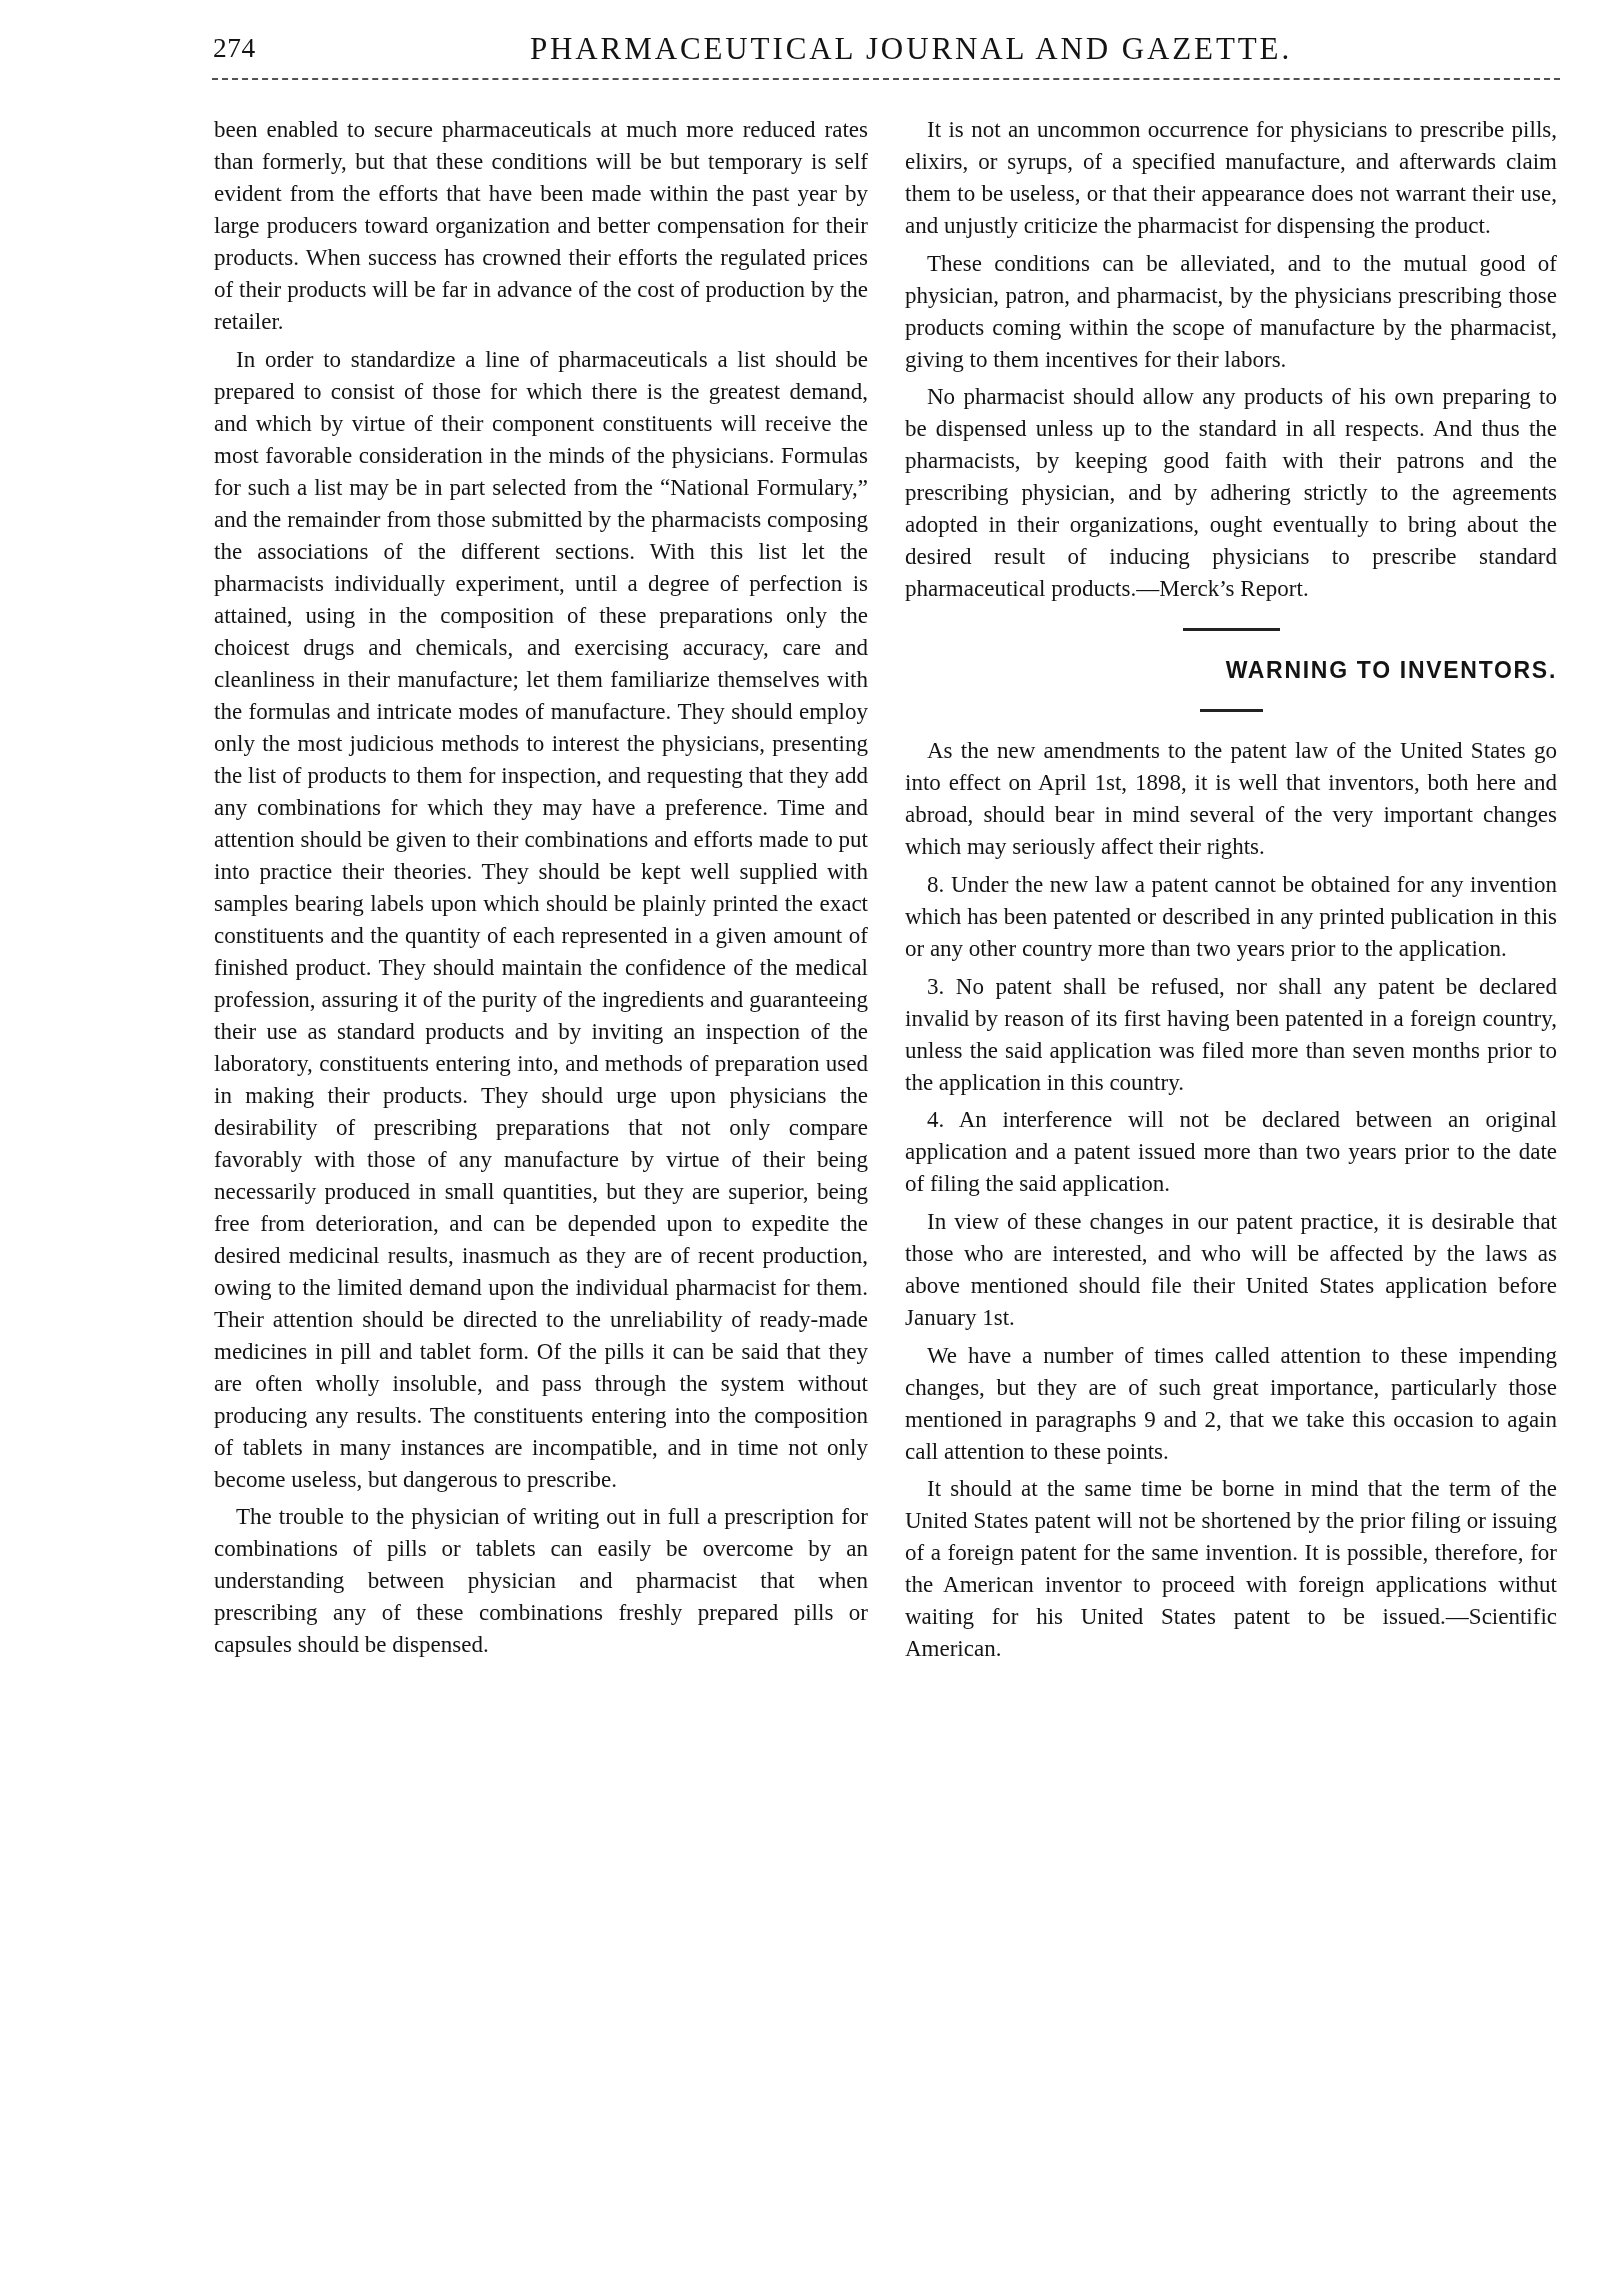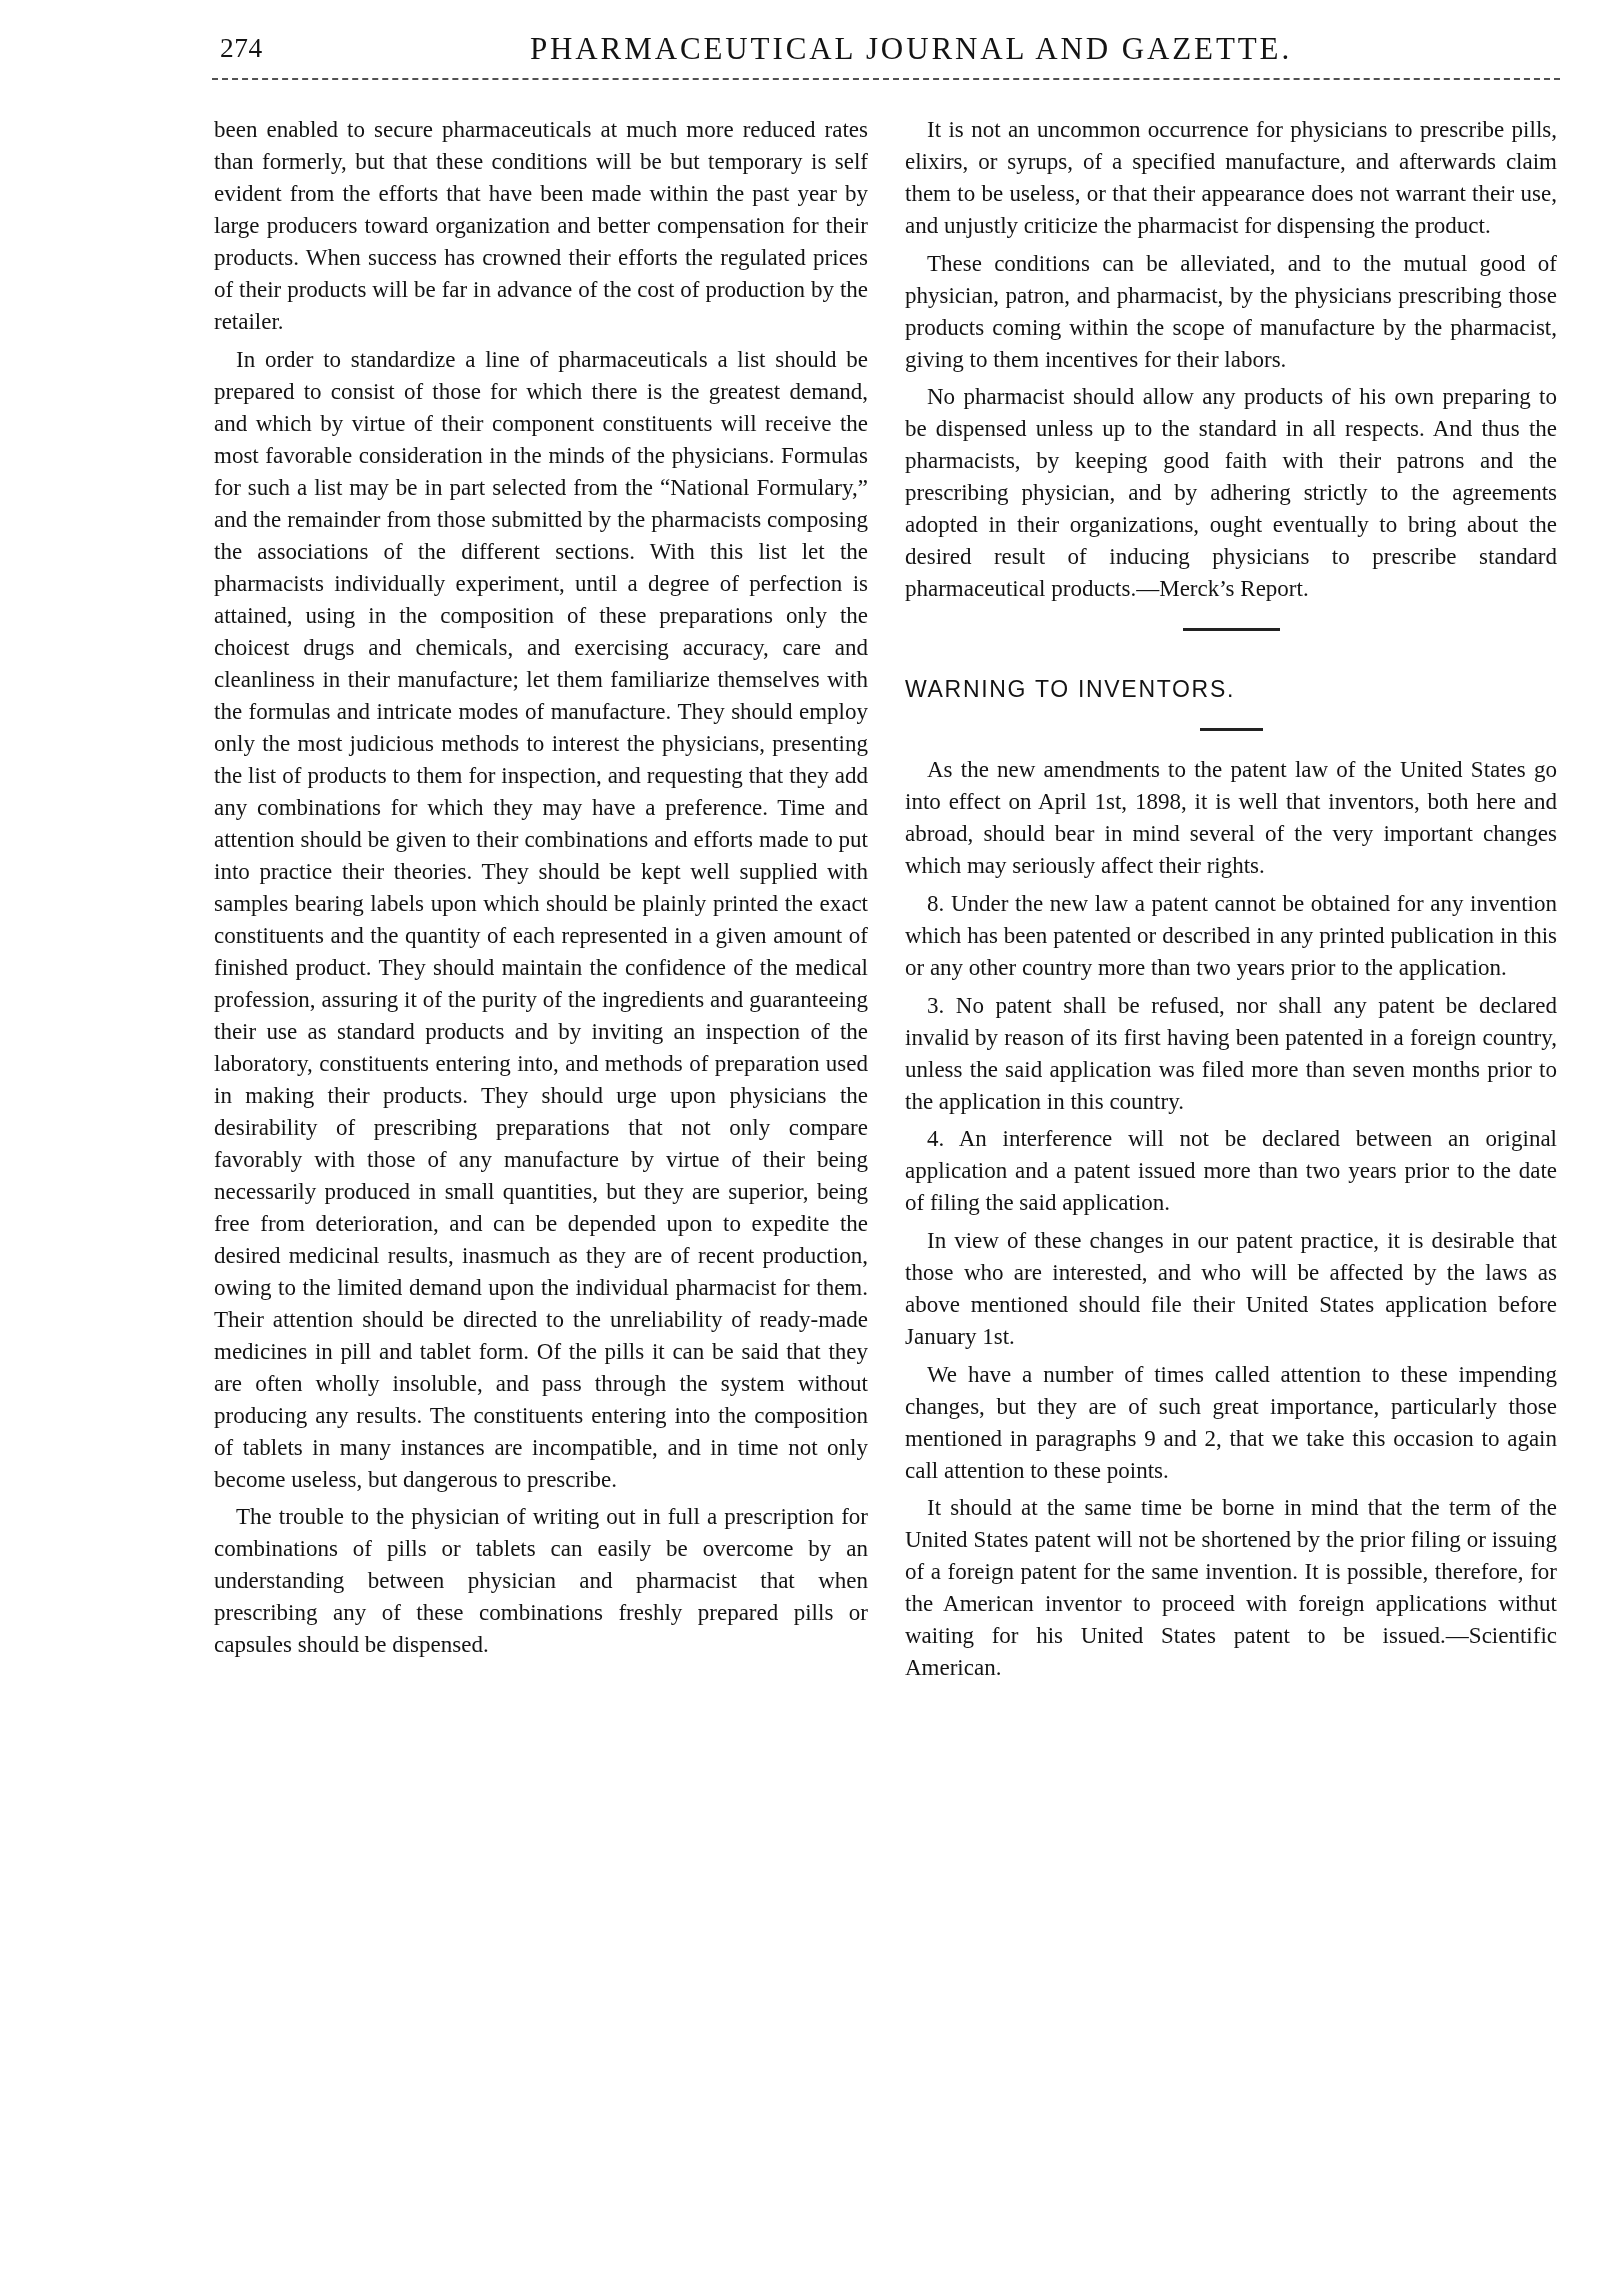--- a/index.html
+++ b/index.html
@@ -4,21 +4,21 @@
 <style>
   html, body { margin: 0; padding: 0; background: #ffffff; }
   body {
     width: 1620px; height: 2284px; position: relative; overflow: hidden;
     font-family: "Liberation Serif", "DejaVu Serif", serif; color: #141414;
   }
   .header {
     position: absolute; left: 206px; top: 23px; width: 1360px; height: 57px;
   }
   .page-number {
-    position: absolute; left: 14px; top: 10.3px; font-size: 27.4px; letter-spacing: 0.6px;
+    position: absolute; left: 7px; top: 10.3px; font-size: 27.4px; letter-spacing: 0.6px;
   }
   .journal-title {
     position: absolute; left: 16px; right: 0; top: 8px; text-align: center;
     font-size: 31px; letter-spacing: 2.9px; padding-left: 34px;
   }
   .header-rule {
     position: absolute; left: 5.7px; right: 5.7px; top: 55px; height: 0;
     border-top: 2.3px dashed #333; opacity: 0.85;
   }
   .column {
@@ -28,22 +28,22 @@
   .col-left { left: 214px; width: 654px; }
   .col-right { left: 905px; width: 652px; }
   .para { margin: 0 0 5.7px 0; text-indent: 22px; }
   .para.first { text-indent: 0; }
   .attr { }
   .short-rule {
     width: 97px; height: 2.9px; background: #222; margin: 23px auto 0 auto;
   }
   .short-rule.small { width: 63px; margin-top: 23px; margin-bottom: 23px; }
   .section-heading {
-    text-align: left; font-family: "Liberation Sans", "DejaVu Sans", sans-serif;
-    font-weight: normal; font-size: 23px; letter-spacing: 1.7px; margin: 42px 0 0 0;
+    text-align: right; font-family: "Liberation Sans", "DejaVu Sans", sans-serif;
+    font-weight: bold; font-size: 23px; letter-spacing: 1.7px; margin: 23px 0 0 0;
     text-indent: 0;
   }
 </style>
 </head>
 <body>
 
 <div class="header">
   <span class="page-number">274</span>
   <div class="journal-title">PHARMACEUTICAL JOURNAL AND GAZETTE.</div>
   <div class="header-rule"></div>

